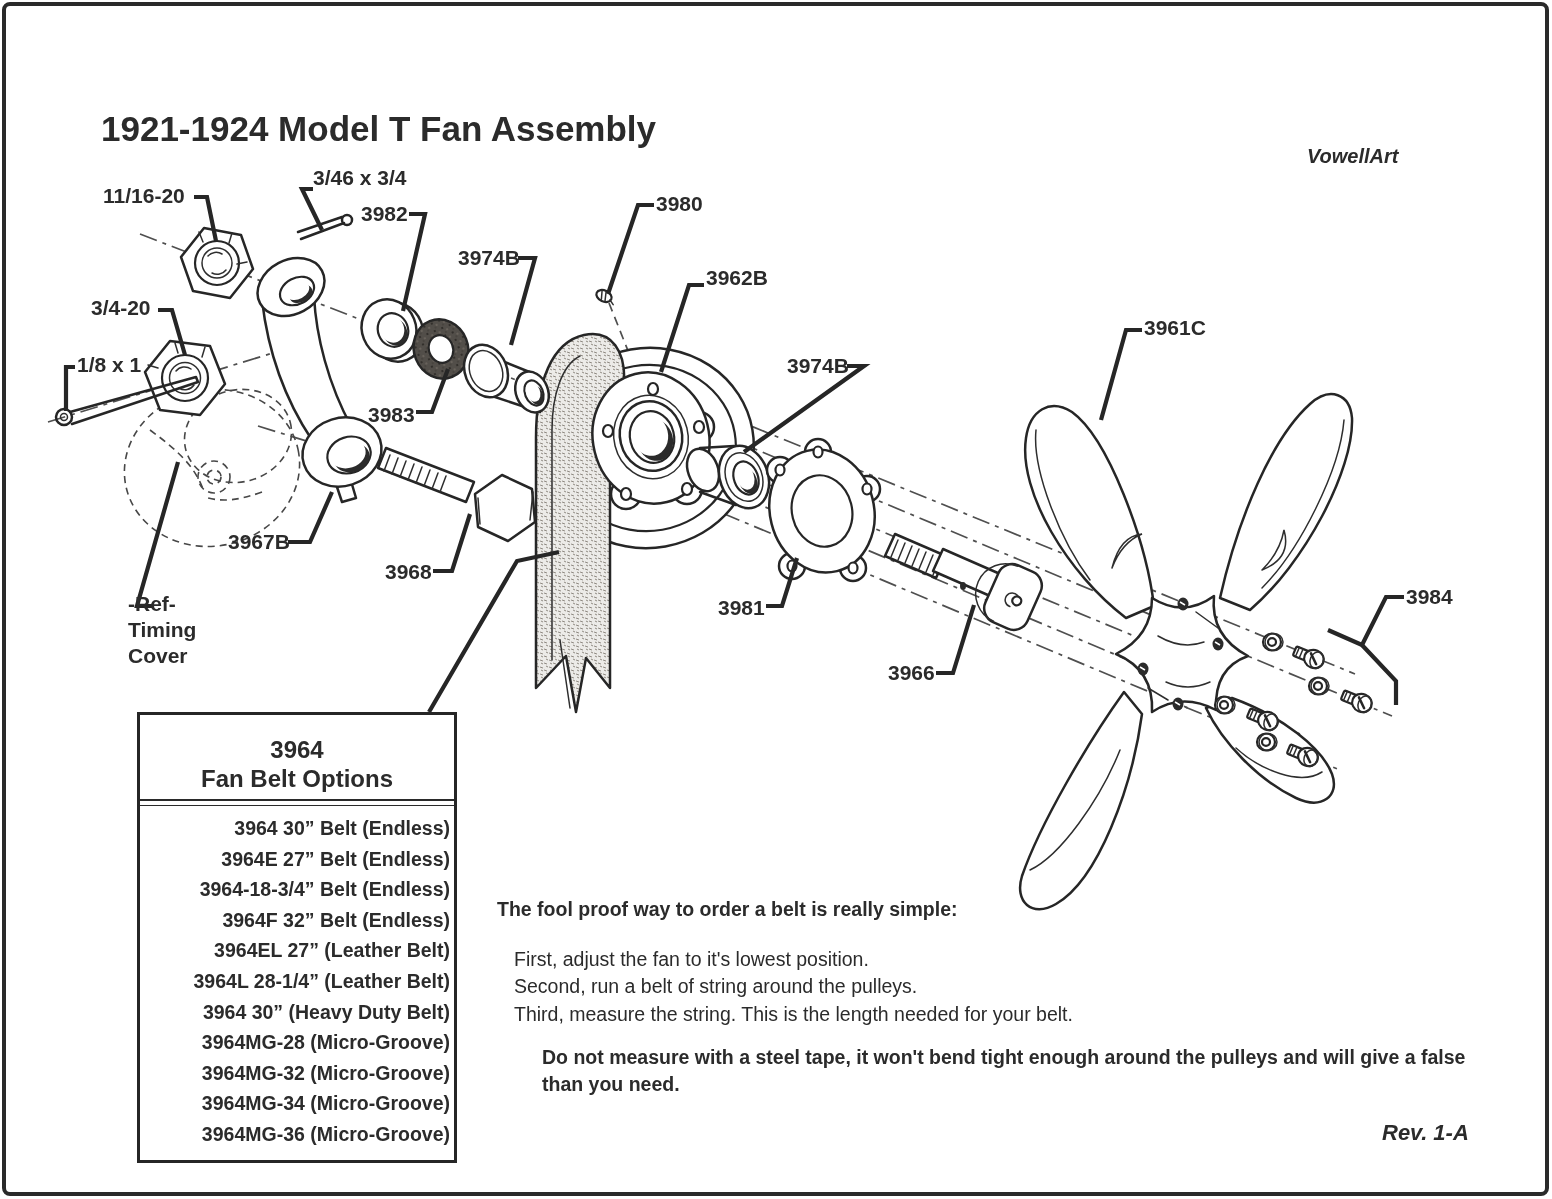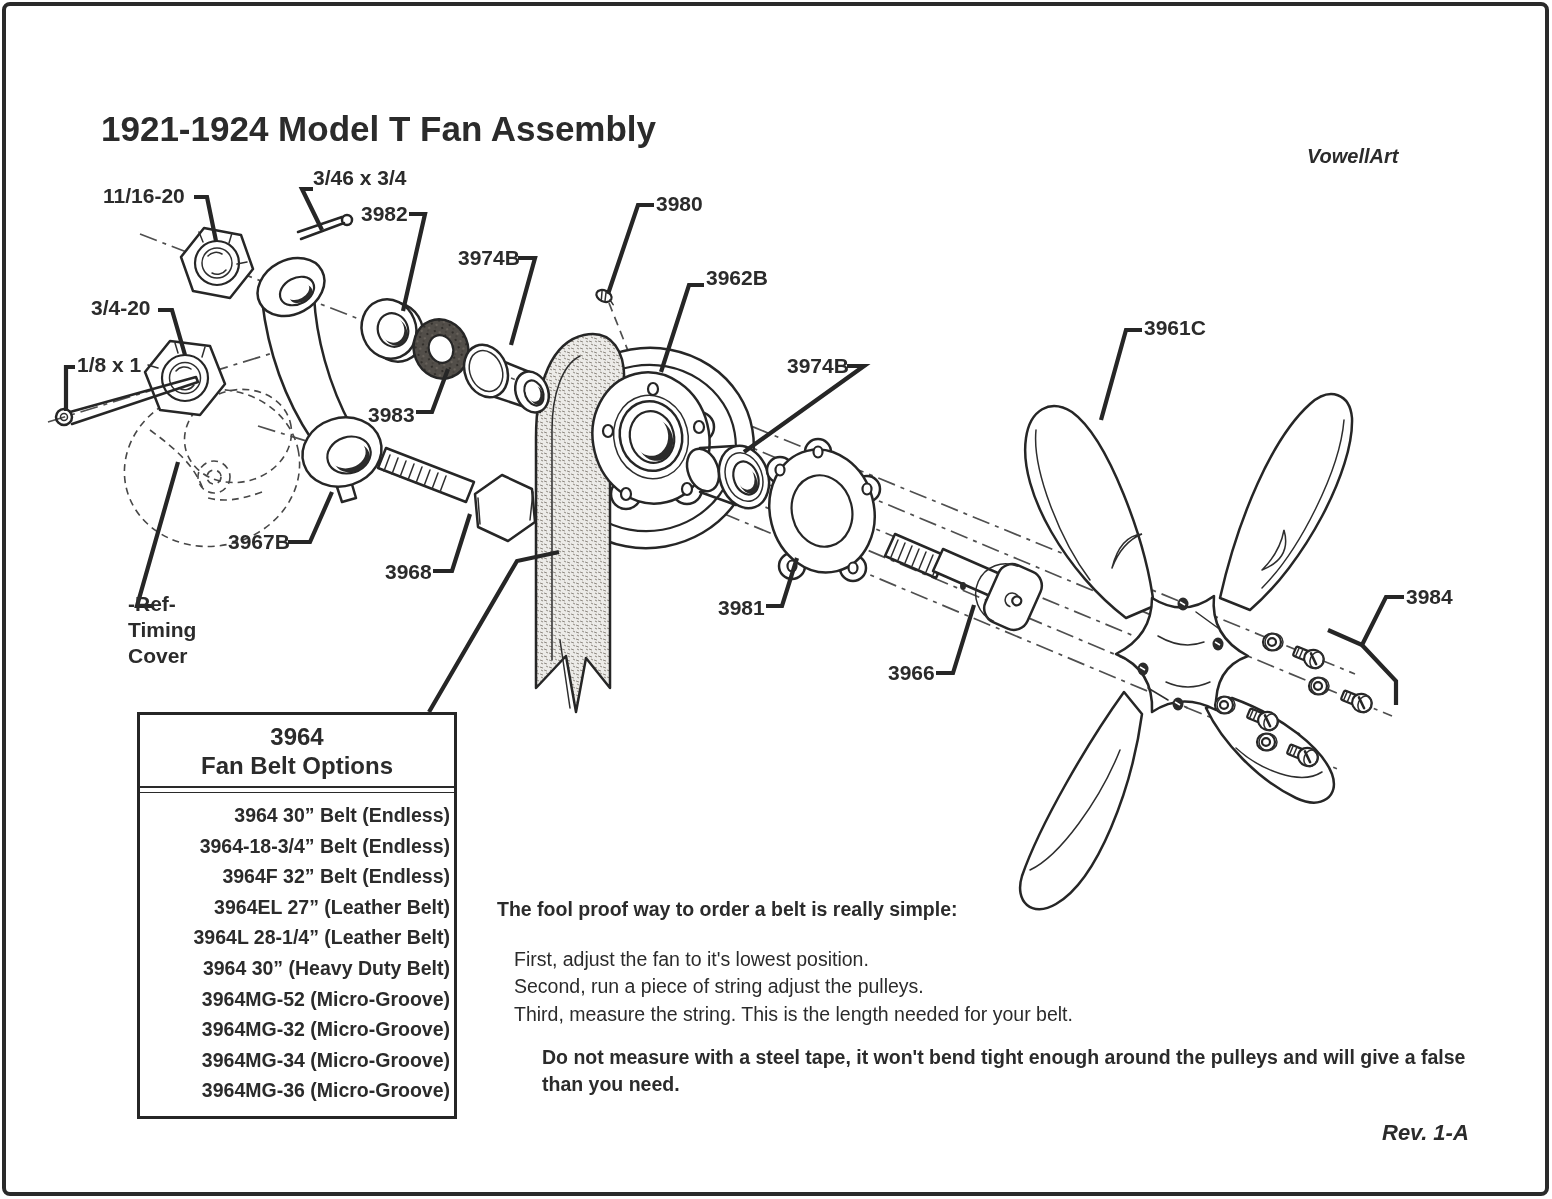--- a/index.html
+++ b/index.html
@@ -11,21 +11,21 @@
     border:4px solid #2a2a2a;border-radius:8px;pointer-events:none;}
   .title{position:absolute;left:101px;top:109px;font-size:35px;font-weight:700;white-space:nowrap;}
   .credit{position:absolute;left:1307px;top:121px;font-size:20px;font-weight:700;font-style:italic;margin-top:24px;}
   .rev{position:absolute;left:1382px;top:1120px;font-size:22px;font-weight:700;font-style:italic;}
   .plabel{position:absolute;font-size:21px;font-weight:700;white-space:nowrap;letter-spacing:0;}
   .timing-note{position:absolute;left:128px;top:591px;width:120px;text-align:left;
     font-size:21px;font-weight:700;line-height:26px;}
   .belt-box{position:absolute;left:137px;top:712px;width:314px;background:#fff;
     border:3.5px solid #262626;}
   .bb-head{ text-align:center;font-size:24px;font-weight:700;line-height:29px;}
-  .bb-head1{padding-top:7px;}
+  .bb-head1{padding-top:20px;}
   .bb-sep{height:4px;border-top:2px solid #2a2a2a;border-bottom:1.5px solid #2a2a2a;margin-top:6px;}
   .bb-items{padding:7px 4px 10px 28px;}
   .bb-item{font-size:19.5px;font-weight:700;line-height:30.6px;white-space:nowrap;text-align:right;}
   .instr-intro{position:absolute;left:497px;top:898px;font-size:19.5px;font-weight:700;white-space:nowrap;}
   .instr-steps{position:absolute;left:514px;top:946px;font-size:19.5px;font-weight:400;line-height:27.3px;}
   .instr-warning{position:absolute;left:498px;top:1044px;font-size:19.5px;font-weight:700;line-height:27.3px;margin-left:44px;}
   .instr-steps div,.instr-warning div{white-space:nowrap;}
   svg.art{position:absolute;left:0;top:0;}
   .ln{stroke:#262626;stroke-width:2.5;fill:none;stroke-linecap:round;stroke-linejoin:round;}
   .fw{fill:#fff;stroke:#262626;stroke-width:2.5;stroke-linejoin:round;}
@@ -355,34 +355,35 @@
   <div>Timing</div>
   <div>Cover</div>
 </div>
 
 <div class="belt-box">
   <div class="bb-head bb-head1">3964</div>
   <div class="bb-head">Fan Belt Options</div>
   <div class="bb-sep"></div>
   <div class="bb-items">
     <div class="bb-item">3964 30” Belt (Endless)</div>
+    <div class="bb-item">3964E 27” Belt (Endless)</div>
     <div class="bb-item">3964-18-3/4” Belt (Endless)</div>
     <div class="bb-item">3964F 32” Belt (Endless)</div>
     <div class="bb-item">3964EL 27” (Leather Belt)</div>
     <div class="bb-item">3964L 28-1/4” (Leather Belt)</div>
     <div class="bb-item">3964 30” (Heavy Duty Belt)</div>
-    <div class="bb-item">3964MG-52 (Micro-Groove)</div>
+    <div class="bb-item">3964MG-28 (Micro-Groove)</div>
     <div class="bb-item">3964MG-32 (Micro-Groove)</div>
     <div class="bb-item">3964MG-34 (Micro-Groove)</div>
     <div class="bb-item">3964MG-36 (Micro-Groove)</div>
   </div>
 </div>
 
 <div class="instr-intro">The fool proof way to order a belt is really simple:</div>
 <div class="instr-steps">
   <div>First, adjust the fan to it's lowest position.</div>
-  <div>Second, run a piece of string adjust the pulleys.</div>
+  <div>Second, run a belt of string around the pulleys.</div>
   <div>Third, measure the string. This is the length needed for your belt.</div>
 </div>
 <div class="instr-warning">
   <div>Do not measure with a steel tape, it won't bend tight enough around the pulleys and will give a false</div>
   <div>than you need.</div>
 </div>
 
 </body></html>

